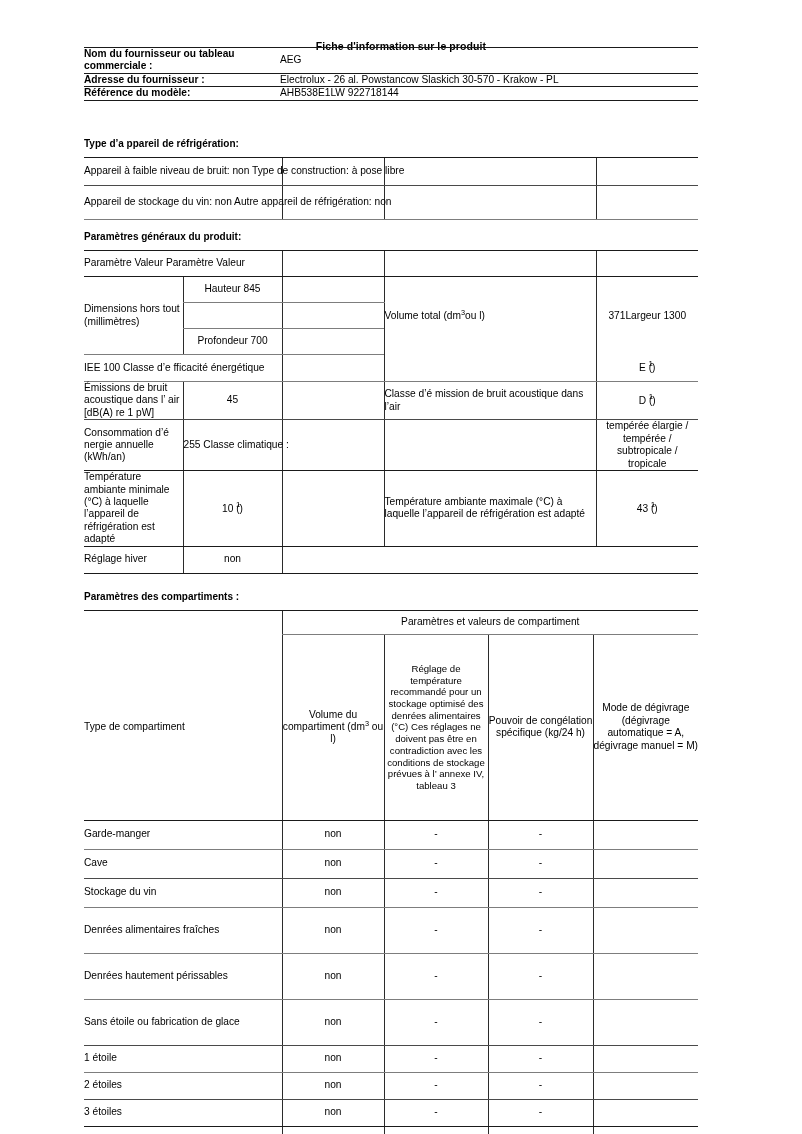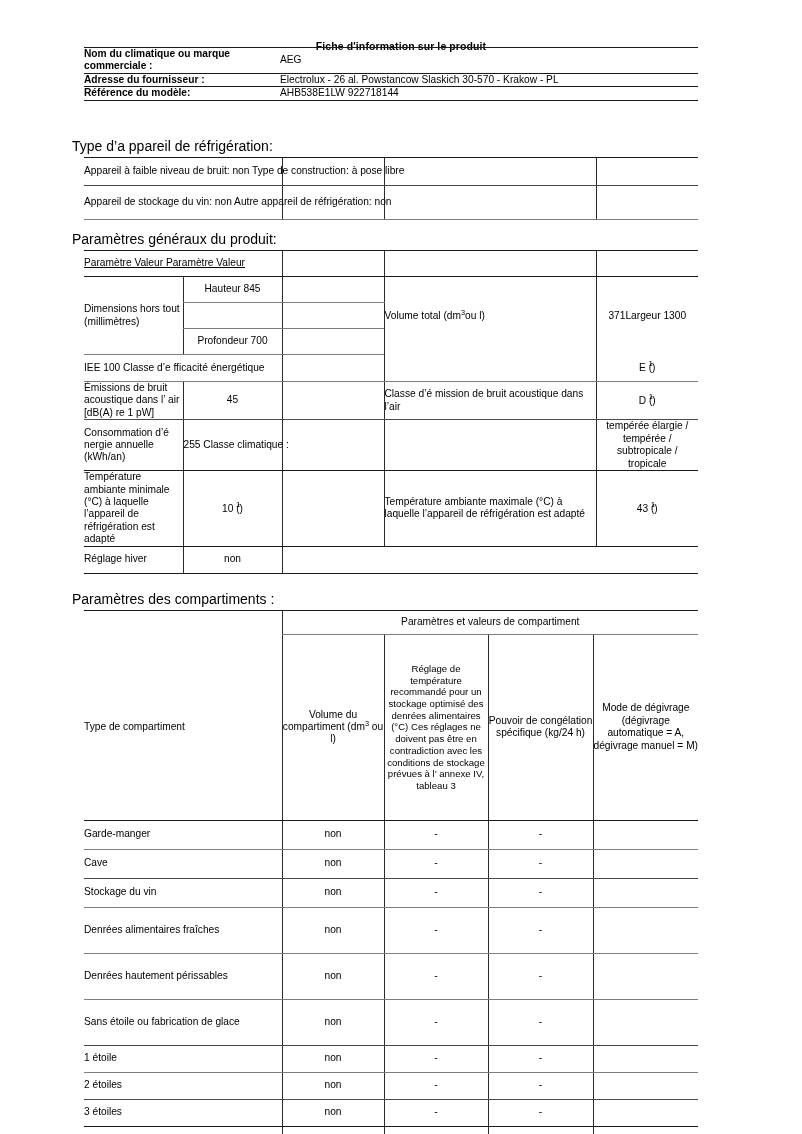--- a/index.html
+++ b/index.html
@@ -50,23 +50,23 @@
 
   
   .bt-th { border-top: 1.6px solid #1a1a1a; }
   .bb-th { border-bottom: 1.6px solid #1a1a1a; }
   .bb-md { border-bottom: 1.3px solid #4a4a4a; }
   .bb-ln { border-bottom: 1px solid #7d7d7d; }
   .bl { border-left: 1.3px solid #2b2b2b; }
 
   .section-head {
     position: absolute;
-    font-size: 14px;
-    font-weight: normal;
-    left: 72px;
+    font-size: 10px;
+    font-weight: bold;
+    left: 84px;
   }
   .label-b { font-weight: bold; }
   .ovf {
     white-space: nowrap;
     overflow: visible;
     position: relative;
   }
   sup { font-size: 0.72em; vertical-align: super; line-height: 0; }
   .fnote { position: relative; white-space: nowrap; }
   .fnote .mark {
@@ -86,21 +86,21 @@
 
   <div class="doc-title">Fiche d'information sur le produit</div>
 
   <table class="t" style="left:84px; top:47px; width:614px;">
     <colgroup>
         <col style="width:196px">
         <col style="width:418px">
       </colgroup>
     <tbody>
         <tr>
-      <td class="pad bt-th bb-th label-b">Nom du climatique ou marque commerciale :</td>
+      <td class="pad bt-th bb-th label-b">Nom du fournisseur ou tableau commerciale :</td>
       <td class="pad bt-th bb-th">AEG</td>
     </tr>
     <tr>
       <td class="pad bb-th label-b">Adresse du fournisseur :</td>
       <td class="pad bb-th">Electrolux - 26 al. Powstancow Slaskich 30-570 - Krakow - PL</td>
     </tr>
     <tr>
       <td class="pad bb-th label-b">Référence du modèle:</td>
       <td class="pad bb-th">AHB538E1LW 922718144</td>
     </tr>
@@ -138,21 +138,21 @@
     <colgroup>
       <col style="width:99px">
         <col style="width:99px">
         <col style="width:102px">
       <col style="width:212px">
         <col style="width:102px">
     </colgroup>
 
     <tbody>
         <tr>
-      <td class="pad bt-th bb-th ovf" colspan="2" style="height:25px;text-decoration:underline;">Paramètre Valeur Paramètre Valeur</td>
+      <td class="pad bt-th bb-th ovf" colspan="2" style="height:25px;">Paramètre Valeur Paramètre Valeur</td>
       <td class="bt-th bb-th bl"></td>
       <td class="bt-th bb-th bl"></td>
       <td class="bt-th bb-th bl"></td>
     </tr>
 
     <tr>
       <td class="pad bb-ln" rowspan="3">Dimensions hors tout (millimètres)</td>
       <td class="pad ctr bb-ln bl" style="height:25px;">Hauteur 845</td>
       <td class="bb-ln bl"></td>
       <td class="pad bl" rowspan="3"><span>Volume total (dm</span><sup>3</sup><span>ou l)</span></td>

